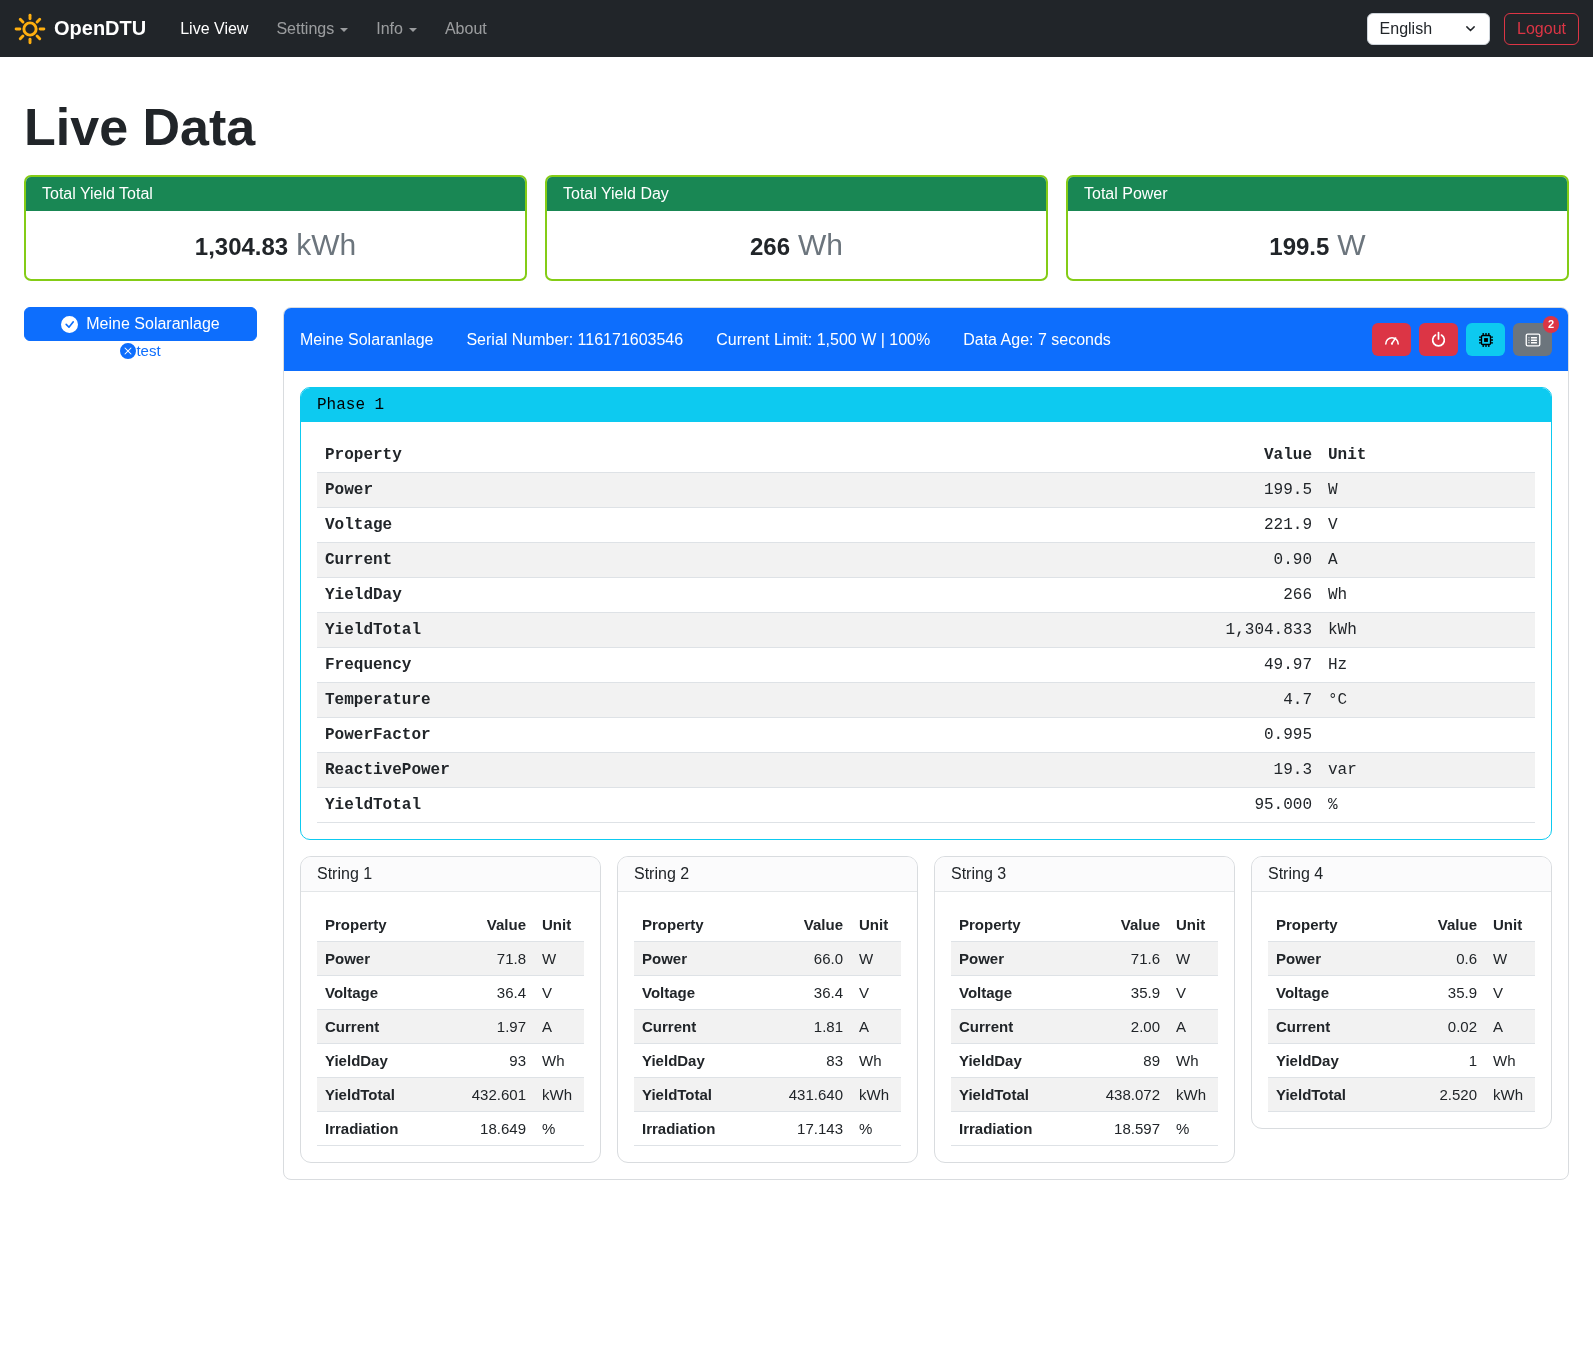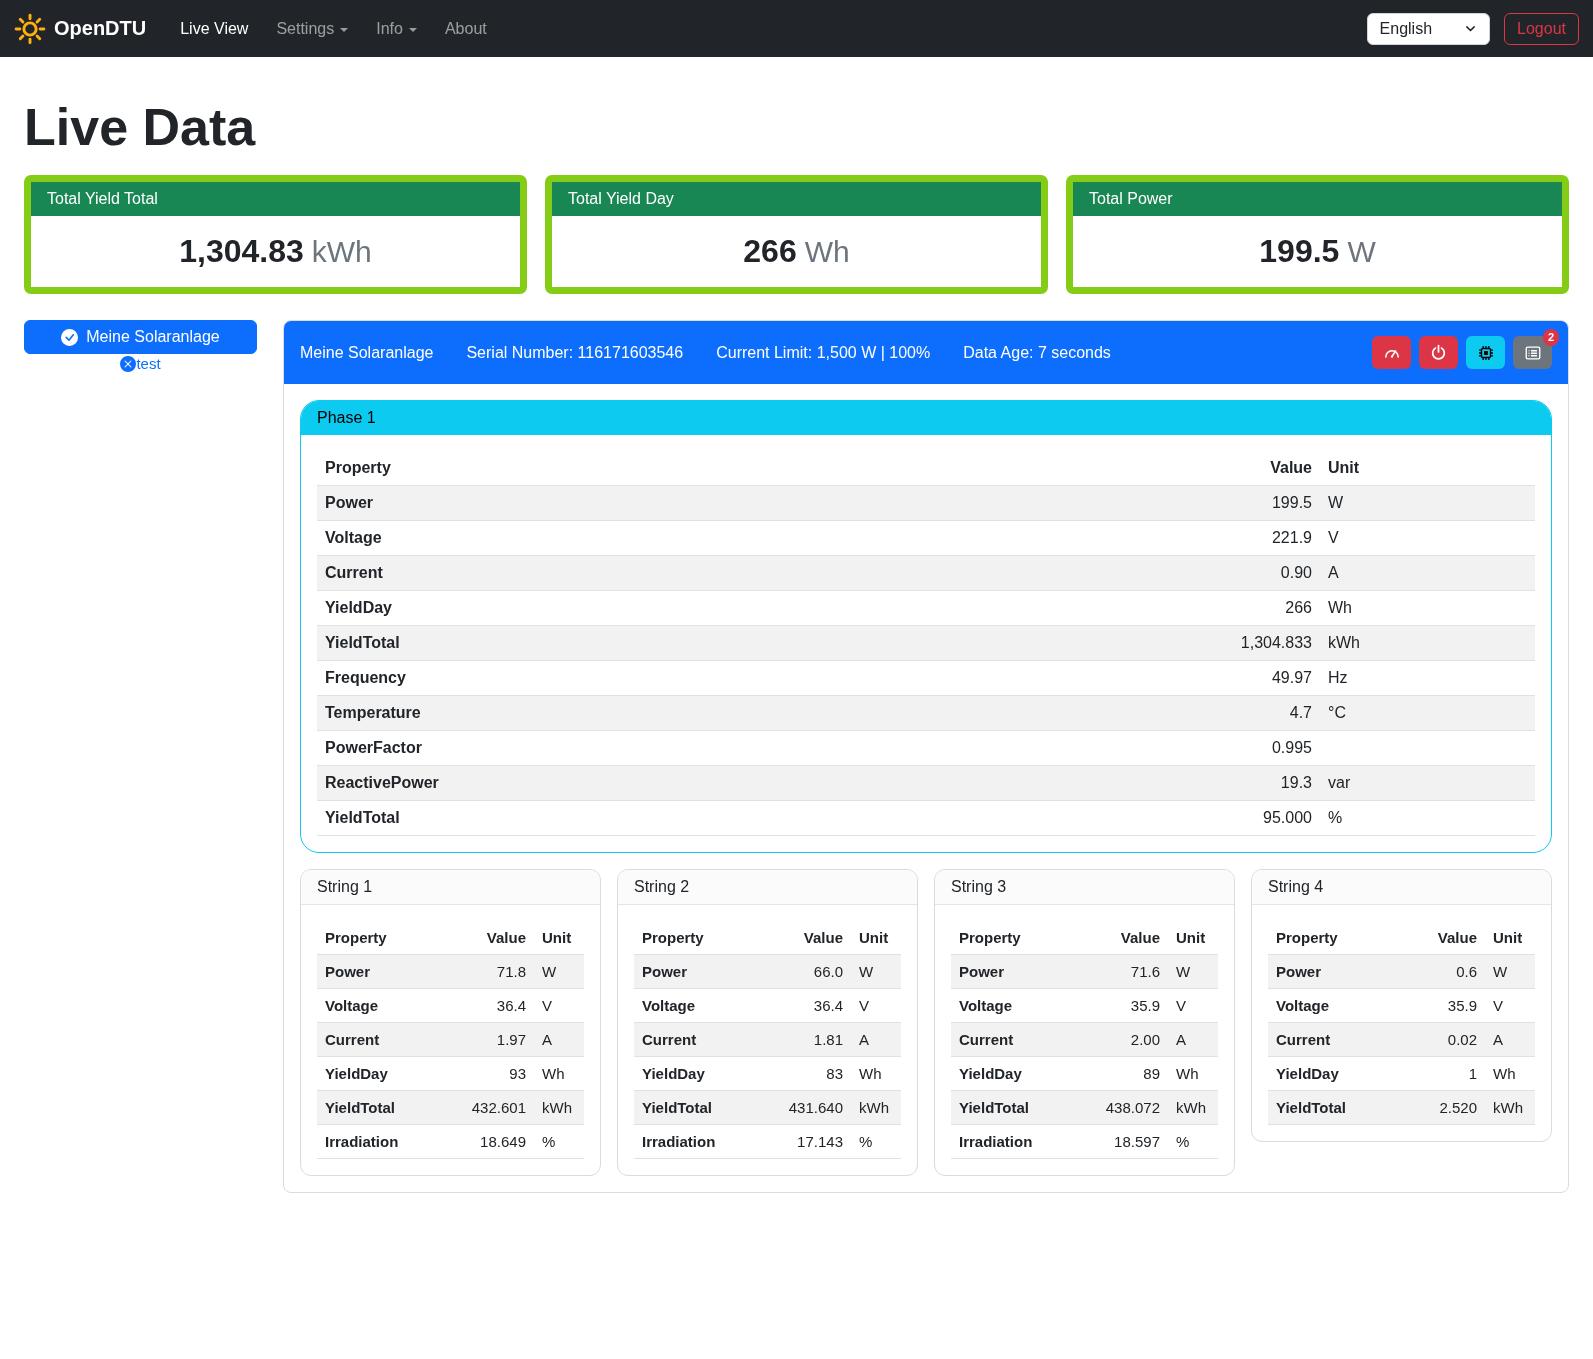--- a/index.html
+++ b/index.html
@@ -21,45 +21,45 @@
   .nav-right { margin-left: auto; display: flex; align-items: center; gap: 14px; }
   .lang-select { background: #fff; color: #212529; border: 1px solid #ced4da; border-radius: 6px; padding: 6px 12px; display: flex; align-items: center; gap: 32px; cursor: pointer; font-size: 16px; }
   .logout-btn { background: transparent; border: 1px solid #dc3545; color: #dc3545; border-radius: 6px; padding: 6px 12px; font-size: 16px; cursor: pointer; font-family: inherit; }
 
   
   .container { padding: 8px 24px 24px; }
   .page-title { font-size: 52px; font-weight: 700; margin: 32px 0 18px; }
 
   
   .cards-row { display: flex; gap: 18px; }
-  .summary-card { flex: 1; border: 7px solid #84cc16; border-radius: 7px; overflow: hidden; background: #fff; }
+  .summary-card { flex: 1; border: 2px solid #84cc16; border-radius: 7px; overflow: hidden; background: #fff; }
   .summary-card-header { background: #198754; color: #fff; padding: 8px 16px; font-size: 16px; }
   .summary-card-body { padding: 17px 16px; text-align: center; }
-  .summary-value { font-size: 32px; font-weight: 600; }
+  .summary-value { font-size: 24px; font-weight: 600; }
   .summary-unit { font-size: 30px; color: #6c757d; margin-left: 8px; }
 
   
   .main-row { display: flex; gap: 26px; margin-top: 26px; align-items: flex-start; }
   .sidebar { width: 233px; flex-shrink: 0; }
   .inverter-btn { width: 100%; background: #0d6efd; border: 1px solid #0d6efd; color: #fff; border-radius: 6px; padding: 7px 12px; font-size: 16px; display: flex; align-items: center; justify-content: center; gap: 8px; cursor: pointer; font-family: inherit; }
   .test-link { margin-top: 1px; display: flex; align-items: center; justify-content: center; gap: 0; color: #0d6efd; font-size: 15px; cursor: pointer; text-decoration: none; }
 
   .main-panel { flex: 1; border: 1px solid #d9dcdf; border-radius: 8px; overflow: hidden; background: #fff; }
   .panel-header { background: #0d6efd; color: #fff; padding: 15px 16px; display: flex; align-items: center; gap: 33px; font-size: 16px; }
   .panel-actions { margin-left: auto; display: flex; gap: 8px; }
   .action-btn { position: relative; border: none; border-radius: 6px; height: 33px; min-width: 39px; display: flex; align-items: center; justify-content: center; cursor: pointer; padding: 0 10px; }
   .btn-red { background: #dc3545; }
   .btn-teal { background: #0dcaf0; }
   .btn-gray { background: #6c757d; }
   .btn-badge { position: absolute; top: -7px; right: -7px; background: #dc3545; color: #fff; font-size: 11px; font-weight: 700; border-radius: 9px; padding: 3px 5px; line-height: 1; }
 
   .panel-body { padding: 16px; }
 
   
-  .phase-card { border: 1px solid #0dcaf0; border-radius: 19px; overflow: hidden; }
+  .phase-card { border: 1px solid #0dcaf0; border-radius: 10px; overflow: hidden; font-family: Liberation Mono, monospace; }
   .phase-card-header { background: #0dcaf0; color: #000; padding: 8px 16px; font-size: 16px; }
   .phase-card-body { padding: 16px; }
 
   
   .data-table { width: 100%; border-collapse: collapse; }
   .data-table th, .data-table td { padding: 8px; border-bottom: 1px solid #dee2e6; text-align: left; vertical-align: middle; }
   .data-table thead th { font-weight: 700; }
   .data-table tbody th { font-weight: 700; }
   .data-table th:nth-child(2), .data-table td:nth-child(2) { text-align: right; }
   .data-table tbody tr:nth-of-type(odd) { background: #f2f2f2; }

